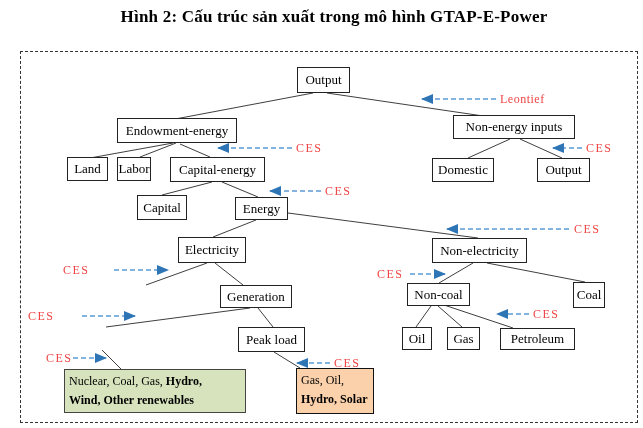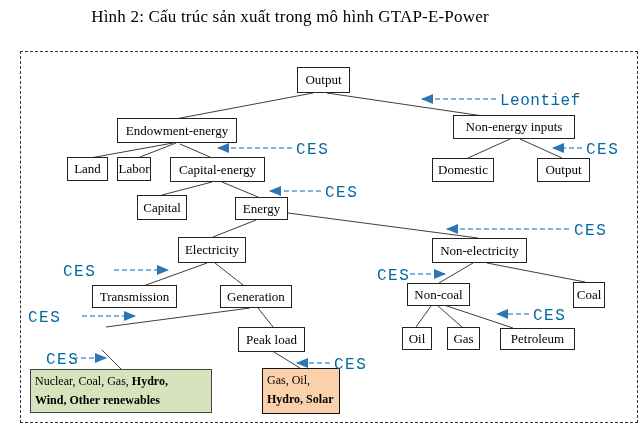--- a/index.html
+++ b/index.html
@@ -1,31 +1,31 @@
 <!DOCTYPE html>
 <html><head>
 <meta charset="utf-8">
 <style>
   html,body{margin:0;padding:0;background:#ffffff;}
   .page{position:relative;width:643px;height:428px;background:#fff;
         font-family:"Liberation Serif","DejaVu Serif",serif;overflow:hidden;}
   .title{position:absolute;left:0;top:7px;width:580px;text-align:center;
-         font-size:17px;font-weight:normal;color:#000;letter-spacing:.2px;}
+         font-size:17px;font-weight:bold;color:#000;letter-spacing:.2px;padding-left:44px;}
   .frame{position:absolute;left:20px;top:51px;width:616px;height:370px;
          border:1px dashed #333;}
   svg.wires{position:absolute;left:0;top:0;pointer-events:none;}
   .node{position:absolute;border:1px solid #222;background:#fff;
         display:flex;align-items:center;justify-content:center;
         font-size:13px;color:#000;white-space:nowrap;box-sizing:border-box;font-family:Liberation Serif, serif;}
   .leaf{position:absolute;border:1px solid #444;box-sizing:border-box;
-        font-size:12px;color:#000;padding:2px 4px;line-height:1.55;}
+        font-size:12px;color:#000;padding:2px 4px;line-height:1.55;margin-left:34px;}
   .leaf.green{background:#d6e3bc;}
   .leaf.orange{background:#fbd1ac;border-color:#111;font-family:Liberation Serif, serif;}
-  .blab{position:absolute;font-size:16px;color:#0369a1;letter-spacing:1.5px;
-        white-space:nowrap;font-family:Liberation Mono, monospace;}
+  .blab{position:absolute;font-size:12px;color:#ef4444;letter-spacing:1.5px;
+        white-space:nowrap;}
   .b{font-weight:bold;}
 </style>
 </head>
 <body>
 
 <div class="page">
 
   <div class="title">Hình 2: Cấu trúc sản xuất trong mô hình GTAP-E-Power</div>
   <div class="frame"></div>
 
@@ -81,21 +81,20 @@
   <div class="node" style="left:453px;top:115px;width:122px;height:24px">Non-energy inputs</div>
   <div class="node" style="left:67px;top:157px;width:41px;height:24px">Land</div>
   <div class="node" style="left:117px;top:157px;width:34px;height:24px">Labor</div>
   <div class="node" style="left:170px;top:157px;width:95px;height:25px">Capital-energy</div>
   <div class="node" style="left:432px;top:158px;width:62px;height:24px">Domestic</div>
   <div class="node" style="left:537px;top:158px;width:53px;height:24px">Output</div>
   <div class="node" style="left:137px;top:195px;width:50px;height:25px">Capital</div>
   <div class="node" style="left:235px;top:197px;width:53px;height:23px">Energy</div>
   <div class="node" style="left:178px;top:237px;width:68px;height:26px">Electricity</div>
   <div class="node" style="left:432px;top:238px;width:95px;height:25px">Non-electricity</div>
-  <div class="node" style="left:92px;top:285px;width:85px;height:23px">Transmission</div>
   <div class="node" style="left:220px;top:285px;width:72px;height:23px">Generation</div>
   <div class="node" style="left:407px;top:283px;width:63px;height:23px">Non-coal</div>
   <div class="node" style="left:238px;top:327px;width:67px;height:25px">Peak load</div>
   <div class="node" style="left:573px;top:282px;width:32px;height:26px">Coal</div>
   <div class="node" style="left:402px;top:327px;width:30px;height:23px">Oil</div>
   <div class="node" style="left:447px;top:327px;width:33px;height:23px">Gas</div>
   <div class="node" style="left:500px;top:328px;width:75px;height:22px">Petroleum</div>
 
   <div class="leaf green" style="left:30px;top:369px;width:182px;height:44px">
     <div><span>Nuclear, Coal, Gas, </span><span class="b">Hydro,</span></div>

